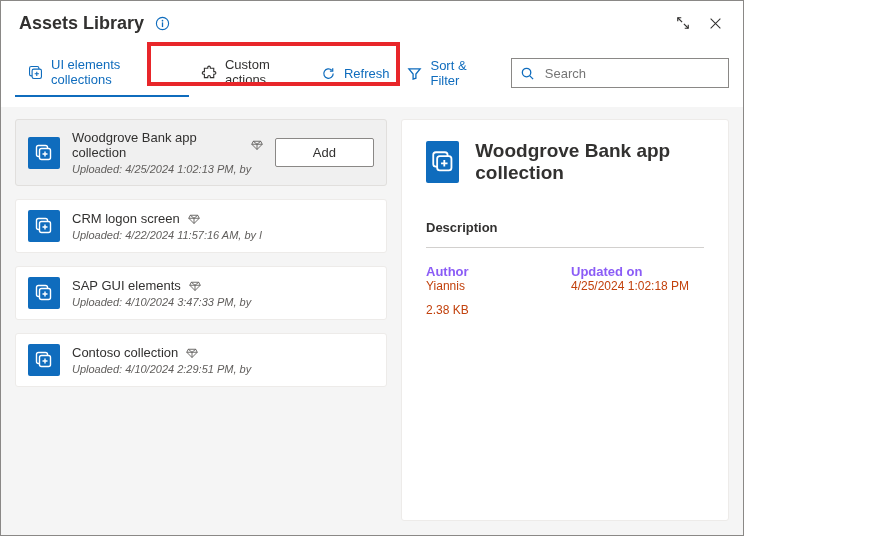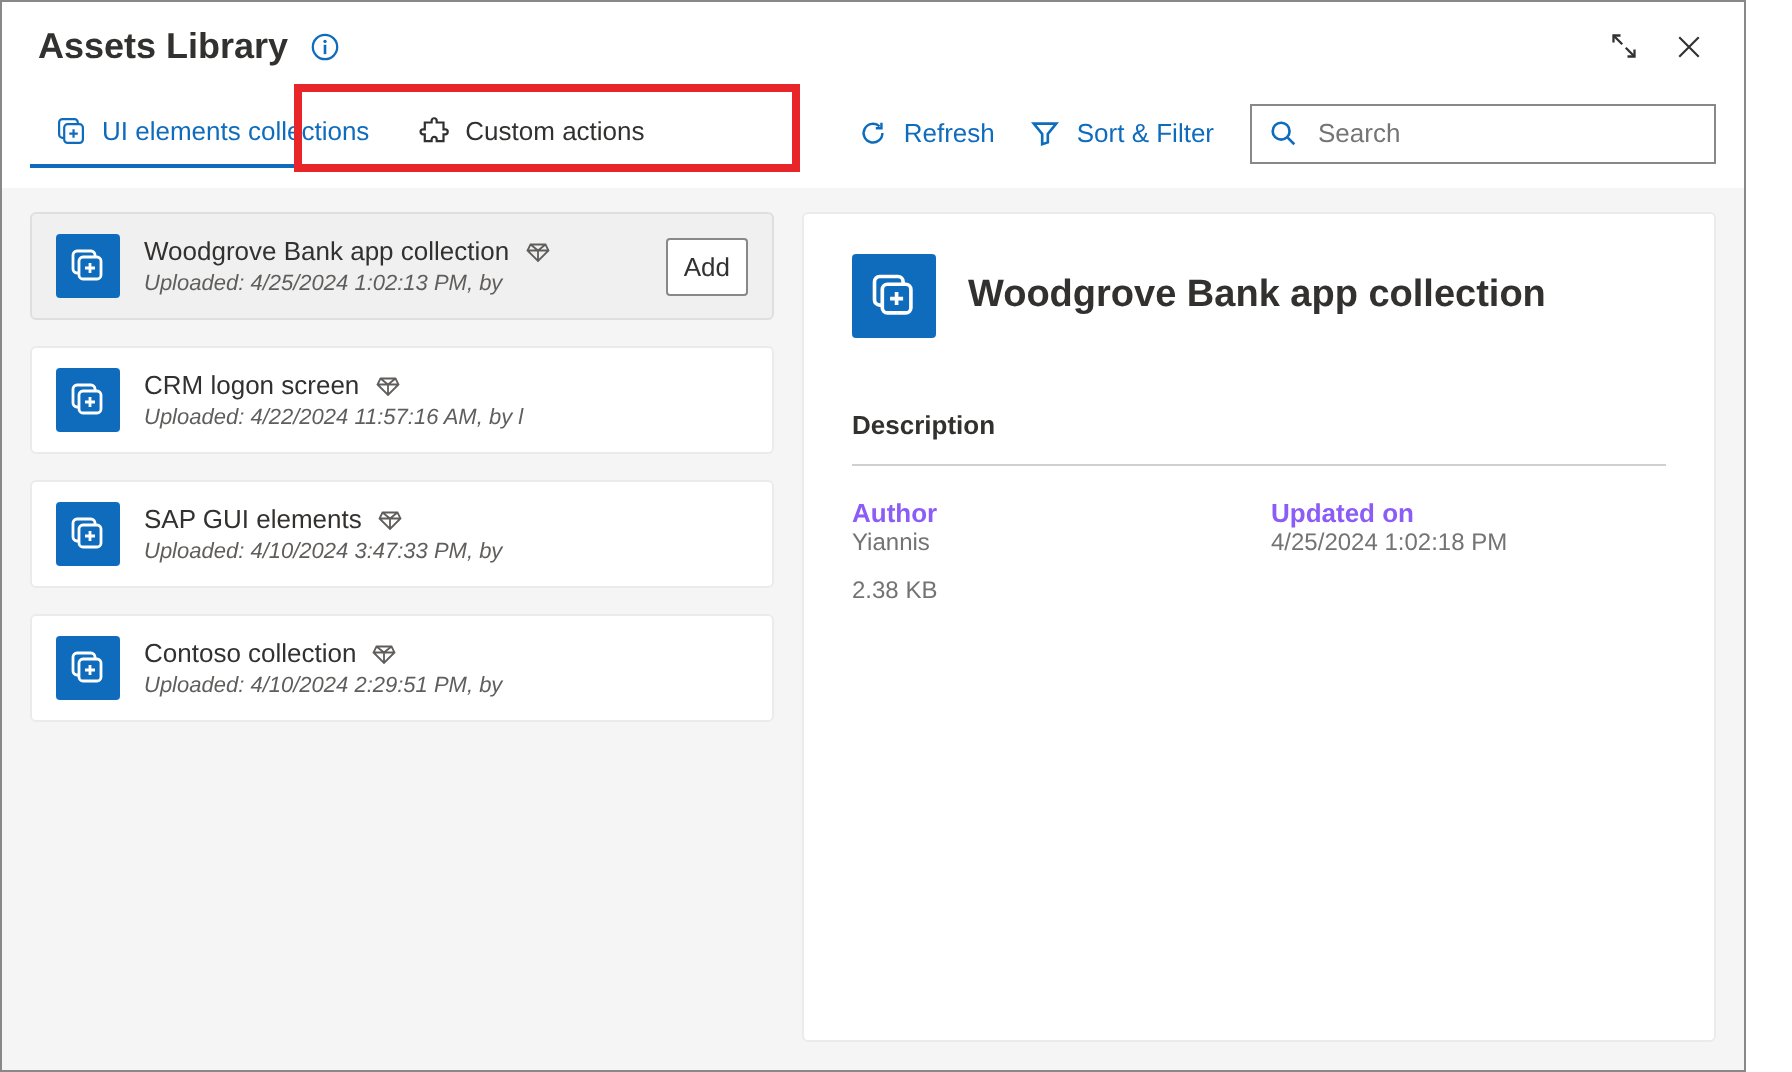--- a/index.html
+++ b/index.html
@@ -9,21 +9,21 @@
     font-size: 13px;
     color: #323130;
     background: #fff;
     width: 896px;
     height: 536px;
     overflow: hidden;
     position: relative;
   }
   .window {
     border: 1px solid #8a8886;
-    width: 873px;
+    width: 744px;
     height: 536px;
     display: flex;
     flex-direction: column;
   }
 
   
   .title-bar {
     display: flex;
     align-items: center;
     padding: 8px 14px 6px 18px;
@@ -175,21 +175,21 @@
   .card-sub {
     font-size: 11px;
     color: #605E5C;
     margin-top: 3px;
     font-style: italic;
   }
   .add-btn {
     background: #fff;
     border: 1px solid #8A8886;
     border-radius: 2px;
-    padding: 6px 8px;
+    padding: 6px 37px;
     font-size: 13px;
     cursor: pointer;
     color: #323130;
   }
 
   
   .right-col {
     flex: 1;
     background: #fff;
     border: 1px solid #EDEBE9;
@@ -229,21 +229,21 @@
     margin: 12px 0 16px 0;
   }
   .meta-grid {
     display: grid;
     grid-template-columns: 1fr 1fr;
     row-gap: 4px;
     column-gap: 12px;
     font-size: 13px;
   }
   .meta-label { font-weight: 600; color: #8b5cf6; }
-  .meta-value { font-size: 12px; color: #737373; margin-bottom: 10px; }
+  .meta-value { font-size: 12px; color: #c2410c; margin-bottom: 10px; }
 
 </style>
 </head>
 <body>
 
 <div class="window">
 
   <div class="title-bar">
     <h1>Assets Library</h1>
     <span class="info-icon">

